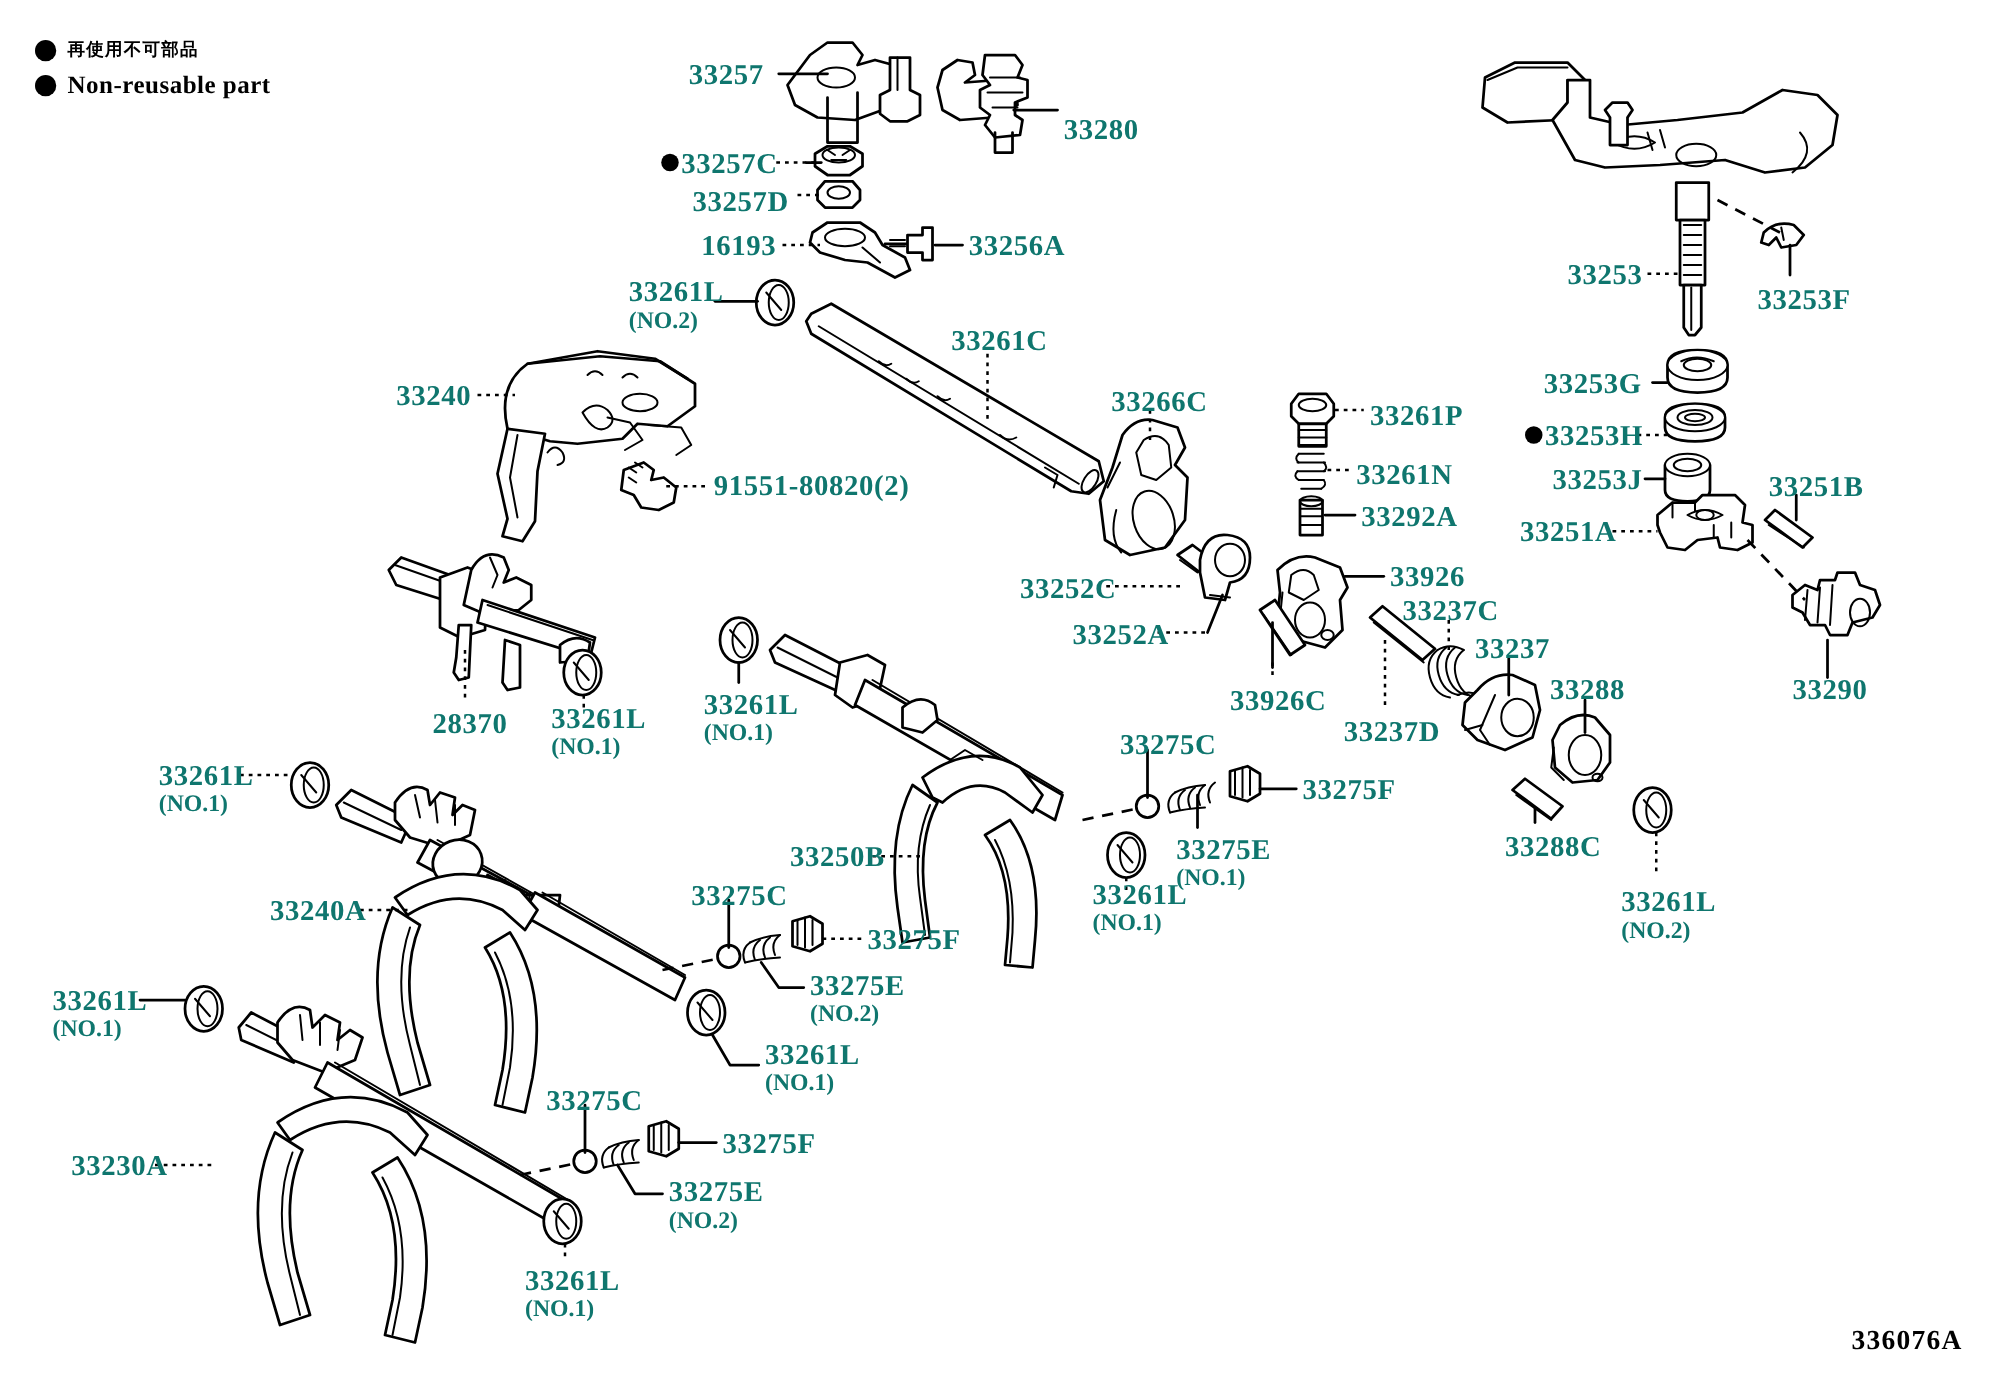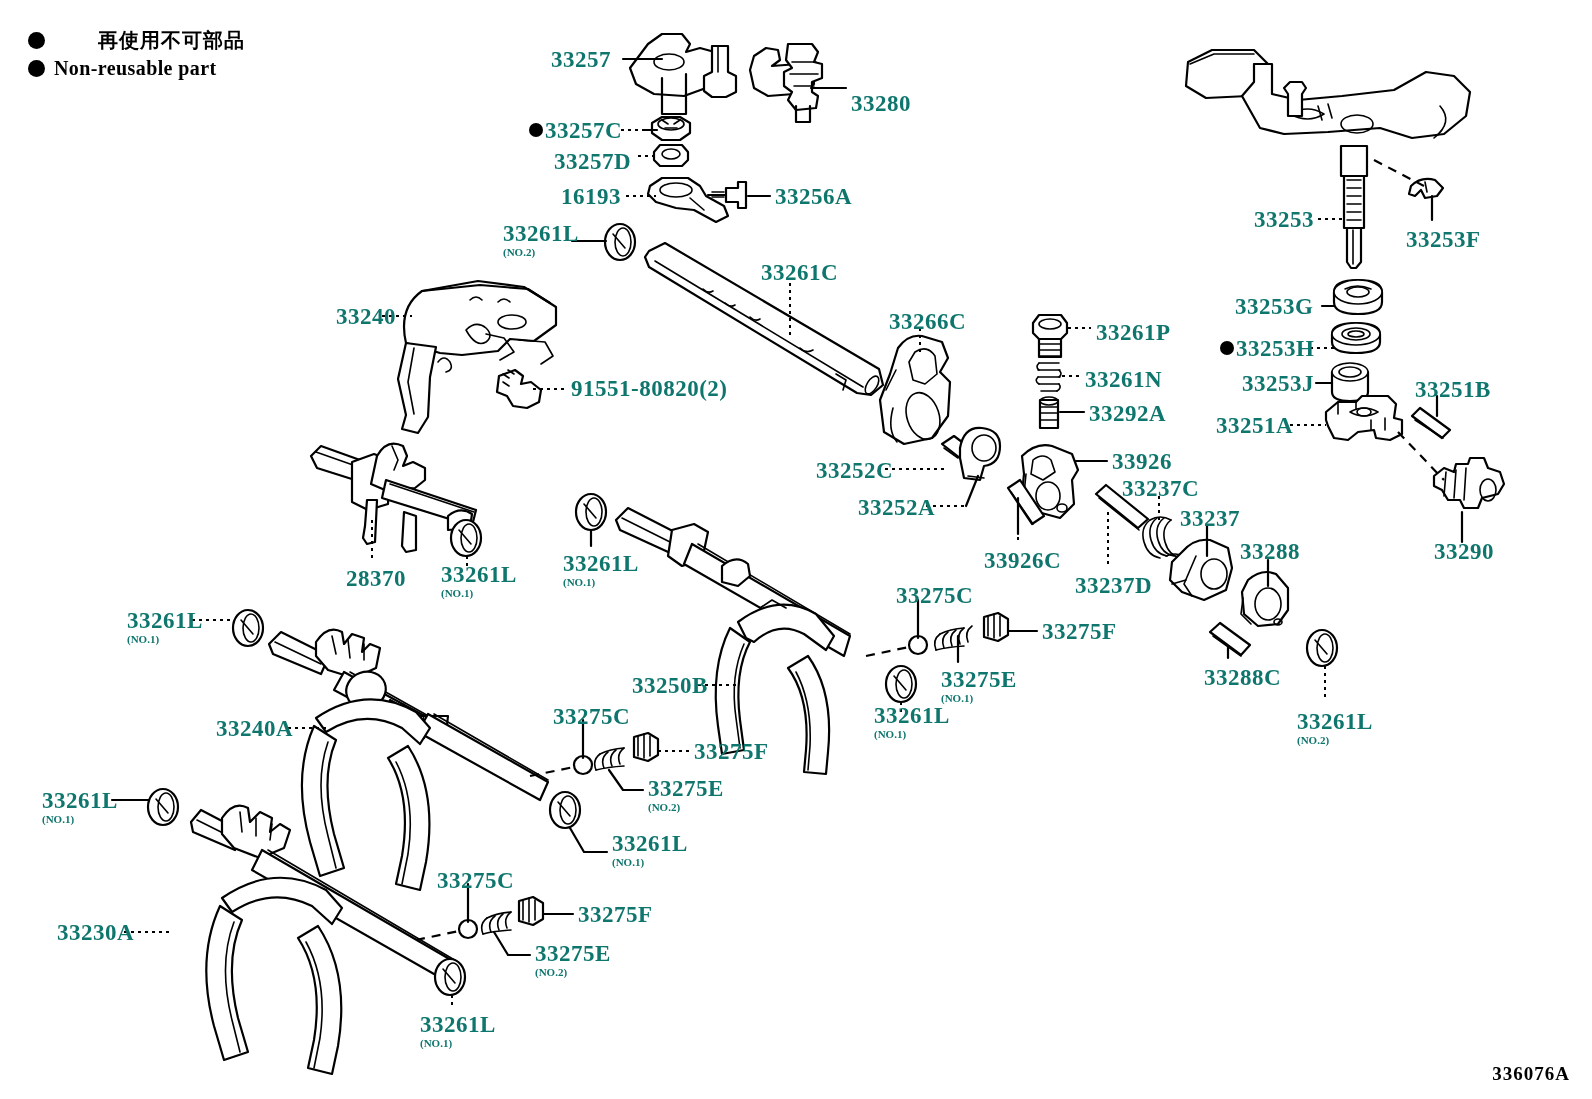--- a/index.html
+++ b/index.html
@@ -10,47 +10,47 @@
     font-family:"Liberation Sans", sans-serif;
     overflow:hidden;
   }
   
   .legend{position:absolute;left:28px;top:26px;}
   .legend-row{display:flex;align-items:center;height:28px;}
   .legend-dot{
     width:17px;height:17px;border-radius:50%;background:#000;
     margin-right:9px;flex:none;
   }
-  .legend-jp{font-family:"DejaVu Sans",sans-serif;font-size:20px;font-weight:700;color:#000;letter-spacing:1px;margin-left:44px;}
+  .legend-jp{font-family:"DejaVu Sans",sans-serif;font-size:14px;font-weight:700;color:#000;letter-spacing:1px;}
   .legend-en{font-family:"Liberation Serif",serif;font-size:20px;font-weight:700;color:#000;letter-spacing:0.4px;}
 
   
   .lbl{
     position:absolute;
     font-family:"Liberation Serif", serif;
     font-weight:700;
     font-size:23px;
     color:#0f766e;
     white-space:nowrap;
     line-height:1.0;
     letter-spacing:0.5px;
   }
   .lbl .sub{
     display:block;
-    font-size:11px;
+    font-size:19px;
     letter-spacing:0px;
     margin-top:2px;
   }
   .lbl .bullet{
     display:inline-block;width:14px;height:14px;border-radius:50%;
     background:#000;vertical-align:1px;margin-right:2px;
   }
   .diagid{
     position:absolute;right:22px;bottom:14px;
-    font-family:"Liberation Serif",serif;font-weight:700;font-size:19px;color:#000;
+    font-family:"Liberation Serif",serif;font-weight:700;font-size:22px;color:#000;
     letter-spacing:1px;
   }
   svg.art{position:absolute;left:0;top:0;width:1592px;height:1099px;pointer-events:none;}
   svg.art *{vector-effect:non-scaling-stroke;}
   .ln{fill:none;stroke:#000;stroke-width:2.2;stroke-linejoin:round;stroke-linecap:round;}
   .ln-t{fill:none;stroke:#000;stroke-width:1.6;stroke-linejoin:round;stroke-linecap:round;}
   .fillw{fill:#fff;stroke:#000;stroke-width:2.2;stroke-linejoin:round;stroke-linecap:round;}
   .fillw-t{fill:#fff;stroke:#000;stroke-width:1.6;stroke-linejoin:round;stroke-linecap:round;}
   .dash{fill:none;stroke:#000;stroke-width:2.2;stroke-dasharray:9 7;stroke-linecap:butt;}
   .dotted{fill:none;stroke:#000;stroke-width:2;stroke-dasharray:3 4;stroke-linecap:butt;}
@@ -534,21 +534,21 @@
 
   <div id="labels-layer">
       <div class="lbl" style="left: 551px; top: 48px;"><span>33257</span></div>
       <div class="lbl" style="left: 851px; top: 76px; margin-top: 16px;"><span>33280</span></div>
       <div class="lbl" style="left: 529px; top: 119px;"><span class="bullet"></span><span>33257C</span></div>
       <div class="lbl" style="left: 554px; top: 150px;"><span>33257D</span></div>
       <div class="lbl" style="left: 561px; top: 185px;"><span>16193</span></div>
       <div class="lbl" style="left: 775px; top: 185px;"><span>33256A</span></div>
       <div class="lbl" style="left: 503px; top: 222px;"><span>33261L</span><span class="sub">(NO.2)</span></div>
       <div class="lbl" style="left: 761px; top: 261px;"><span>33261C</span></div>
-      <div class="lbl" style="left: 336px; top: 305px; text-align: right;"><span>33240</span></div>
+      <div class="lbl" style="left: 317px; top: 305px; text-align: right;"><span>33240</span></div>
       <div class="lbl" style="left: 571px; top: 377px;"><span>91551-80820(2)</span></div>
       <div class="lbl" style="left: 889px; top: 310px;"><span>33266C</span></div>
       <div class="lbl" style="left: 1096px; top: 321px;"><span>33261P</span></div>
       <div class="lbl" style="left: 1085px; top: 368px;"><span>33261N</span></div>
       <div class="lbl" style="left: 1089px; top: 402px; text-align: right;"><span>33292A</span></div>
       <div class="lbl" style="left: 816px; top: 459px;"><span>33252C</span></div>
       <div class="lbl" style="left: 858px; top: 496px;"><span>33252A</span></div>
       <div class="lbl" style="left: 1112px; top: 450px;"><span>33926</span></div>
       <div class="lbl" style="left: 1122px; top: 477px;"><span>33237C</span></div>
       <div class="lbl" style="left: 1180px; top: 507px;"><span>33237</span></div>

